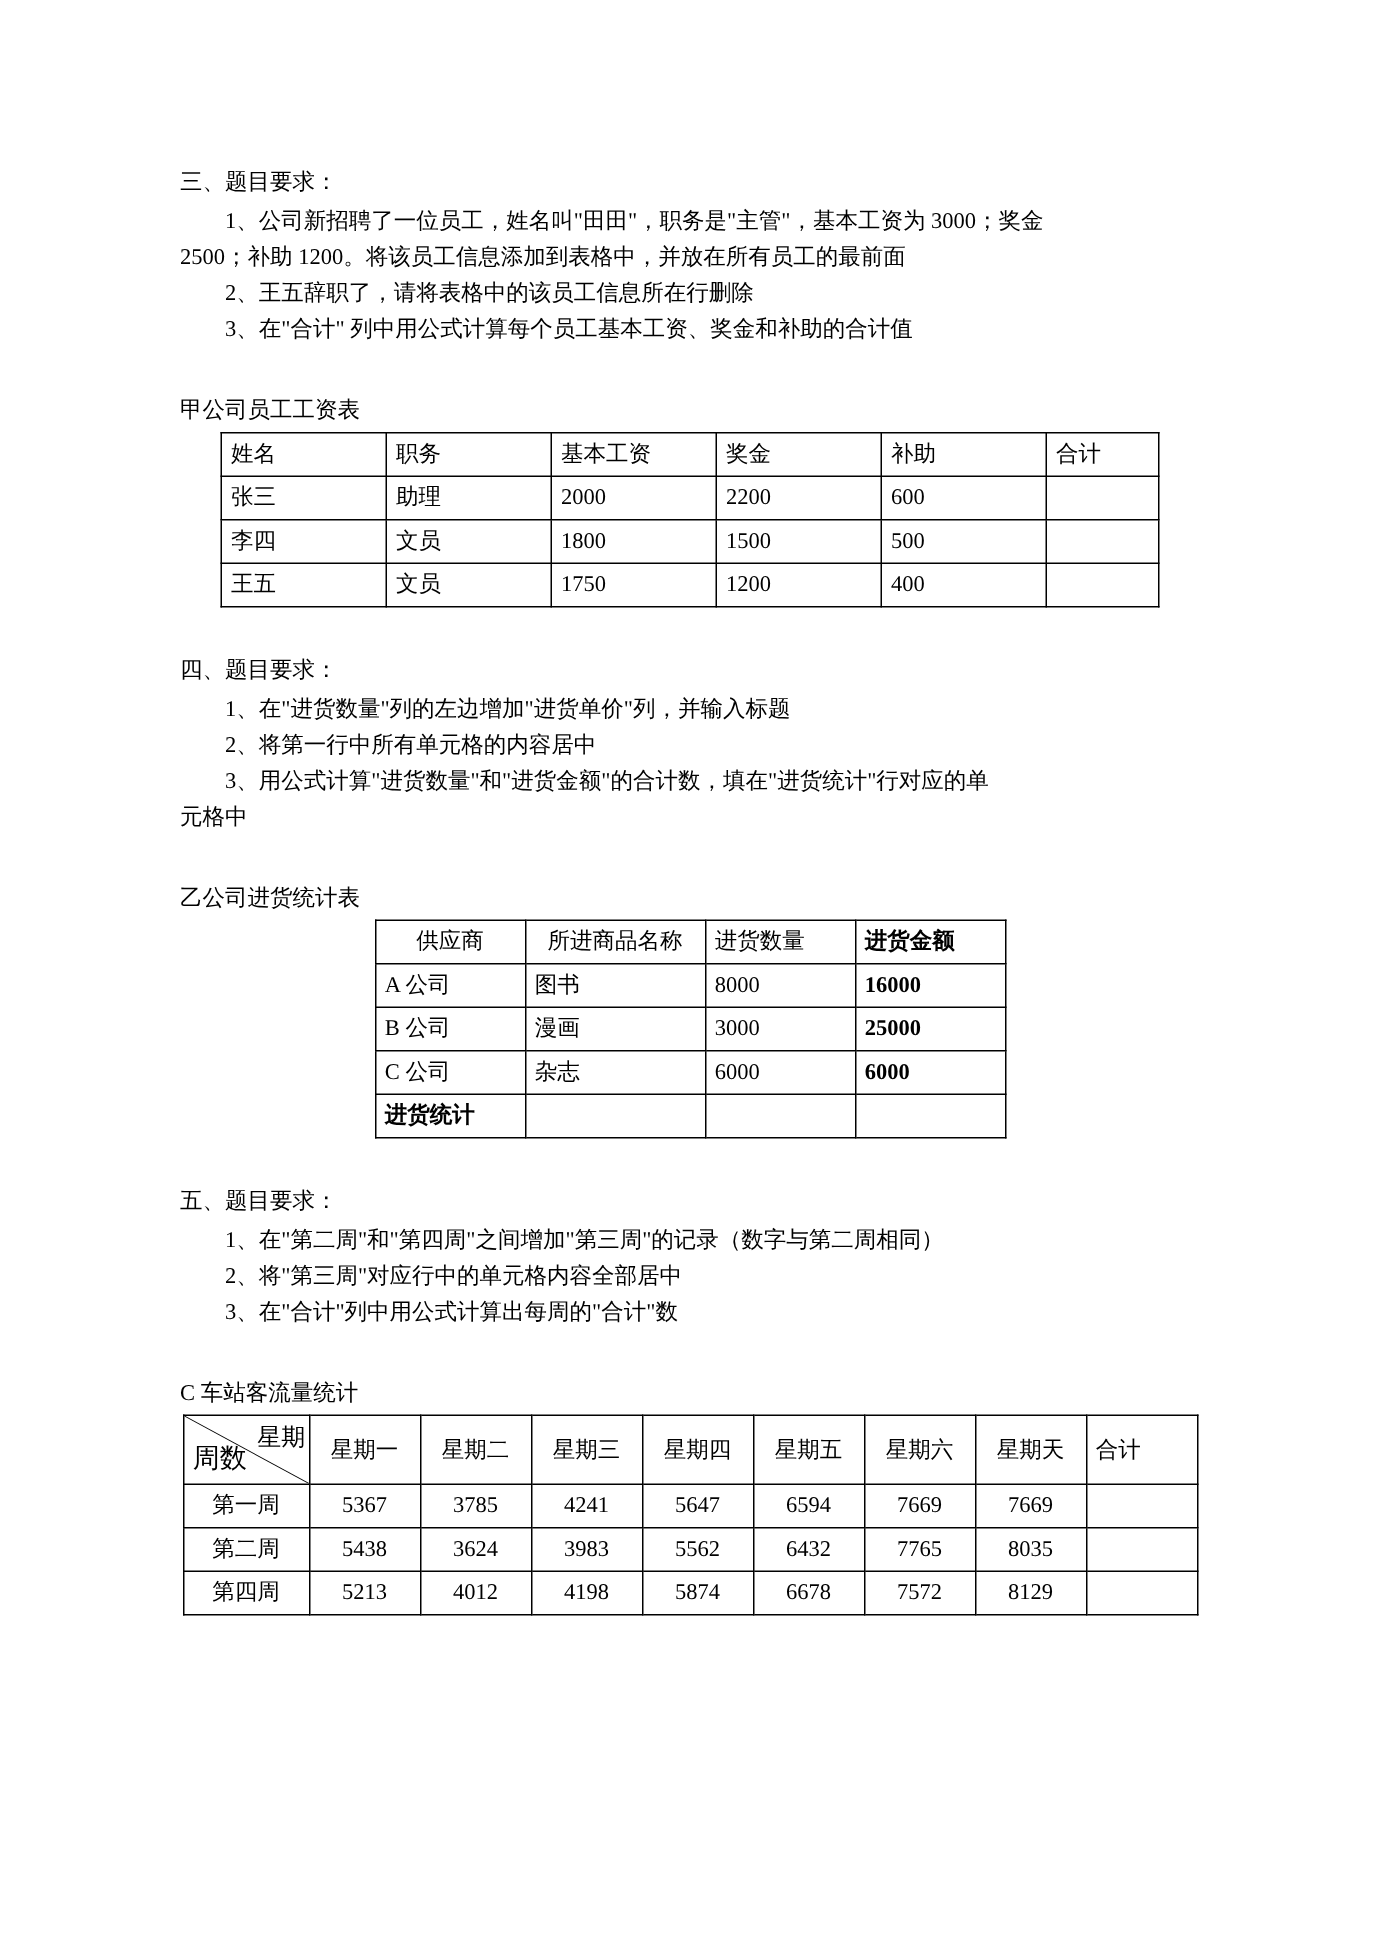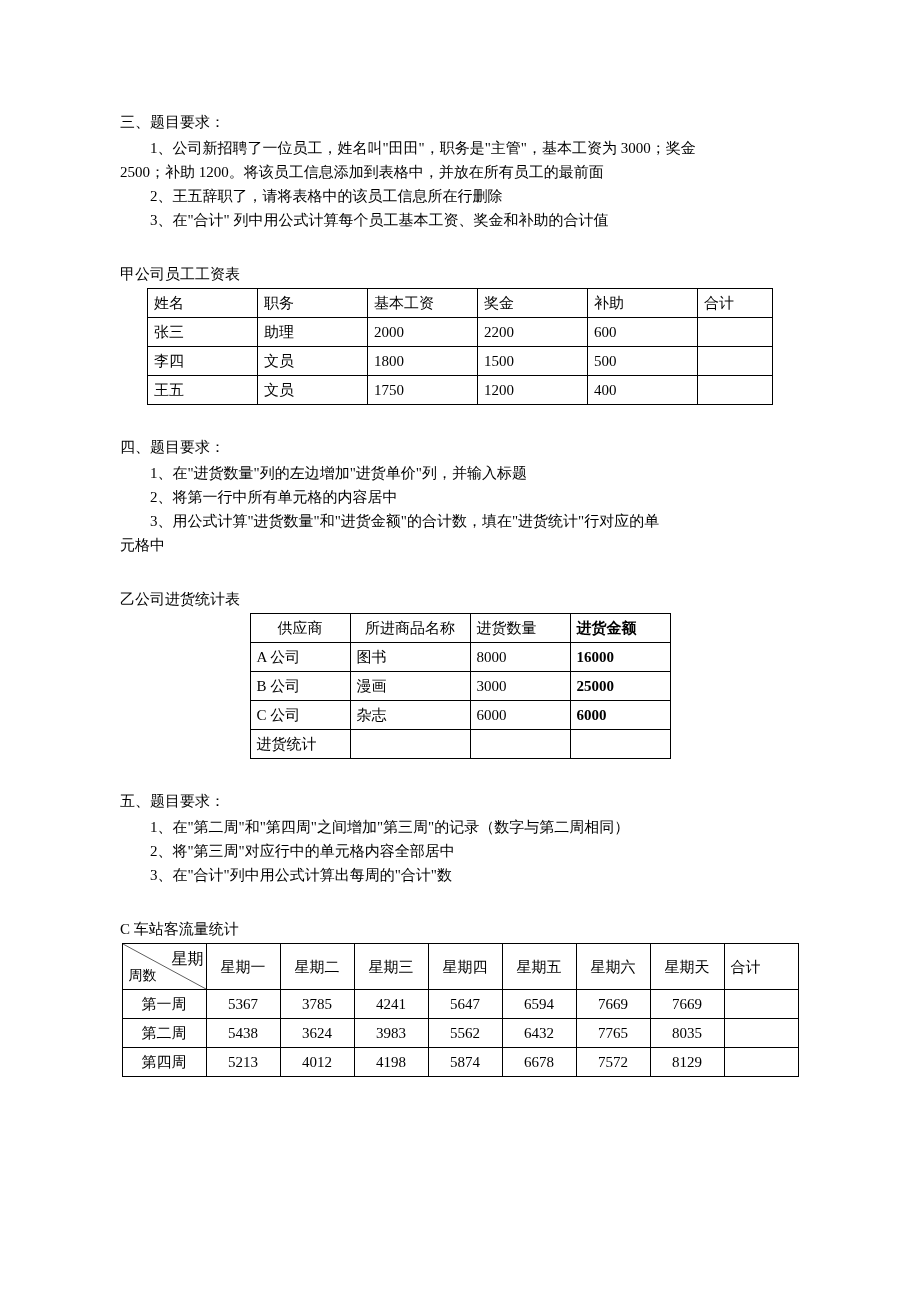--- a/index.html
+++ b/index.html
@@ -37,21 +37,21 @@
     }
     td, th {
       border: 1px solid #000;
       padding: 2px 6px;
       font-weight: normal;
       height: 22px;
       box-sizing: border-box;
     }
     .center { }
     .left { text-align: center; }
-    .bold { font-weight: normal; }
+    .bold { font-weight: bold; }
     
     .t1 td:nth-child(1), .t1 th:nth-child(1){ width:110px;}
     .t1 td:nth-child(2), .t1 th:nth-child(2){ width:110px;}
     .t1 td:nth-child(3), .t1 th:nth-child(3){ width:110px;}
     .t1 td:nth-child(4), .t1 th:nth-child(4){ width:110px;}
     .t1 td:nth-child(5), .t1 th:nth-child(5){ width:110px;}
     .t1 td:nth-child(6), .t1 th:nth-child(6){ width:75px;}
     
     .t2 td:nth-child(1), .t2 th:nth-child(1){ width:100px;}
     .t2 td:nth-child(2), .t2 th:nth-child(2){ width:120px;font-family:Liberation Serif, serif;}
@@ -64,21 +64,21 @@
       position: relative;
       padding: 0;
     }
     .diag svg {
       position:absolute; top:0; left:0; width:100%; height:100%;
     }
     .diag .tr {
       position:absolute; top:2px; right:2px; font-size:16px;
     }
     .diag .bl {
-      position:absolute; bottom:2px; left:6px; font-size:14px;
+      position:absolute; bottom:2px; left:6px; font-size:18px;
     }
     .t3-header td { height:46px; }
   </style>
 </head>
 <body>
 
 <p class="section-title">三、题目要求：</p>
 <p class="item">1、公司新招聘了一位员工，姓名叫"田田"，职务是"主管"，基本工资为 3000；奖金</p>
 <p class="item-cont">2500；补助 1200。将该员工信息添加到表格中，并放在所有员工的最前面</p>
 <p class="item">2、王五辞职了，请将表格中的该员工信息所在行删除</p>

